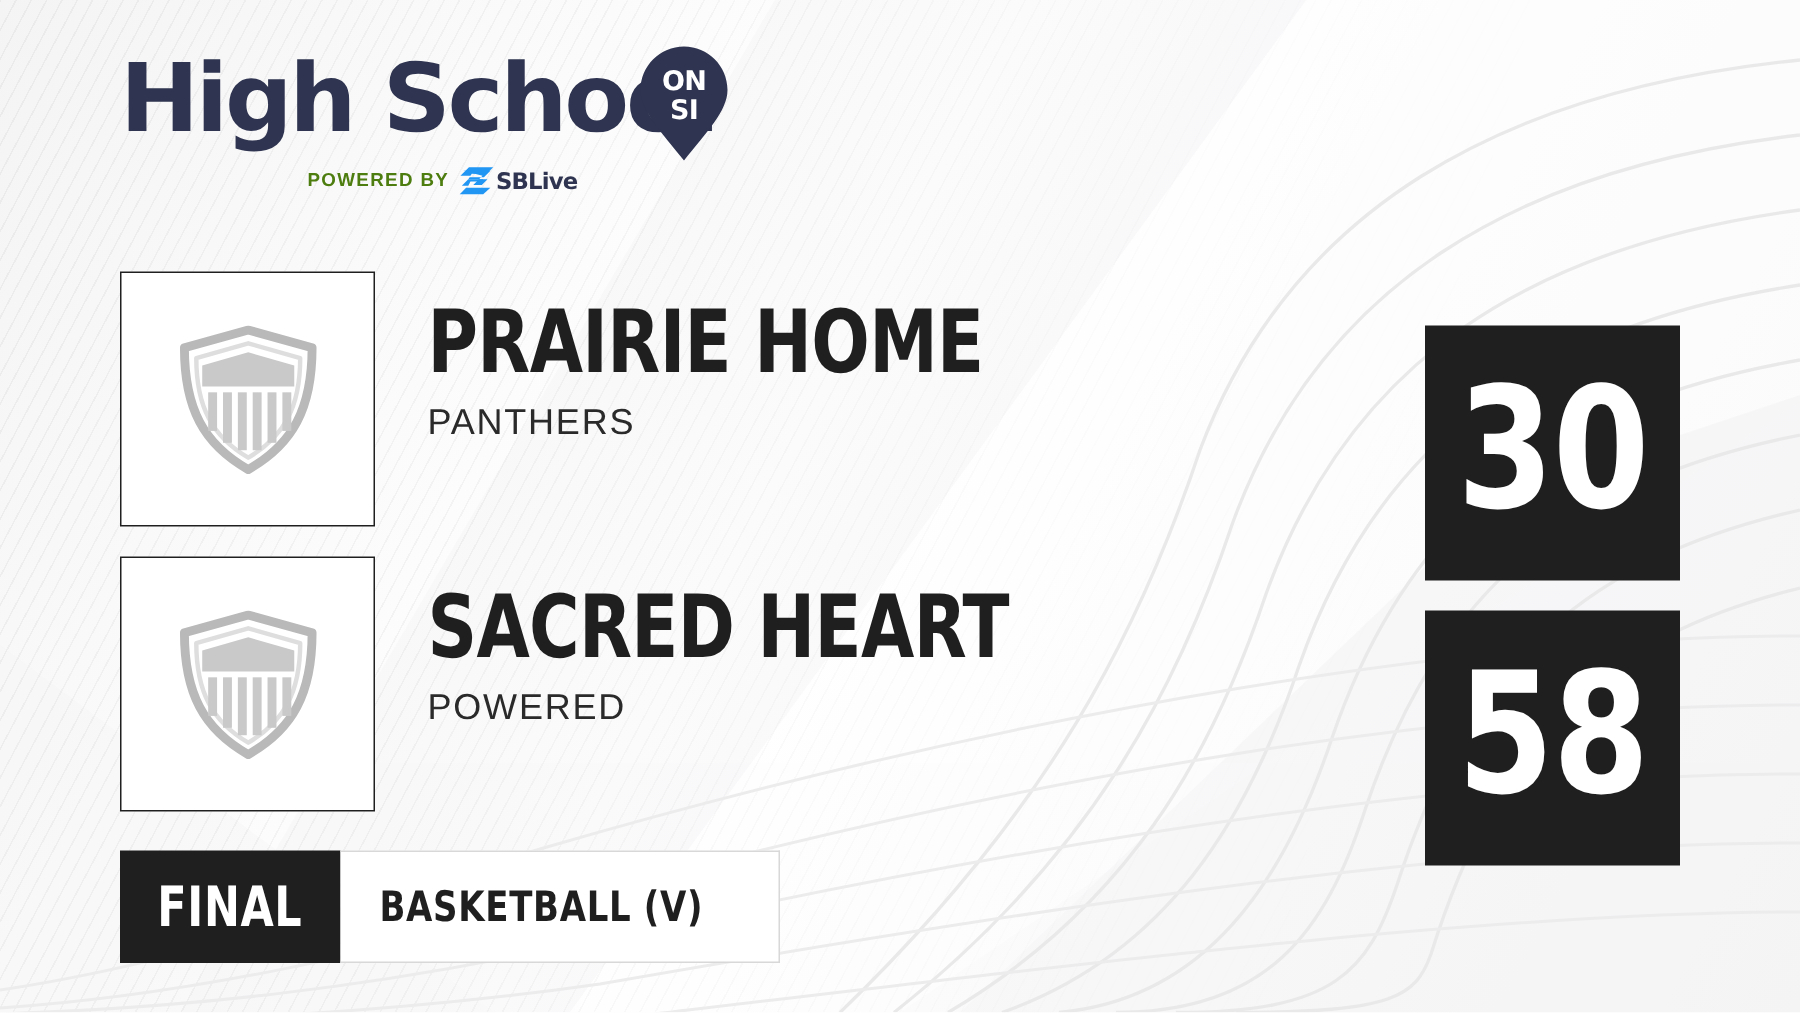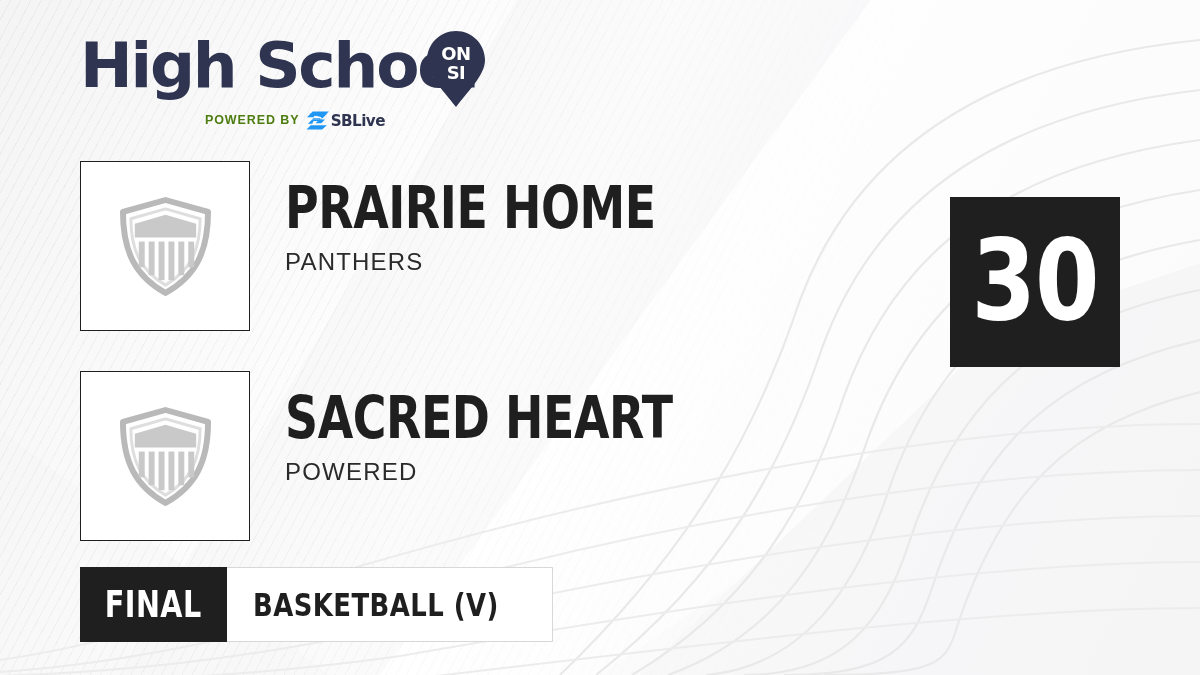--- a/index.html
+++ b/index.html
@@ -47,21 +47,21 @@
     display:flex; align-items:center; gap:7px; height:20px;
   }
   .powered-label{
     font-size:12.5px; font-weight:bold; letter-spacing:.9px; color:#4d7c0f;
     font-family:"Liberation Sans", sans-serif;
   }
   .sblive-mark{ height:19px; display:block; }
 
   
   .team-row{ position:absolute; left:0; right:0; height:170px; }
-  #team-row-0{ top:161px; }
+  #team-row-0{ top:181px; }
   #team-row-1{ top:371px; }
 
   .team-logo-box{
     position:absolute; left:80px; top:0; width:170px; height:170px;
     background:#ffffff; border:1.6px solid #1f1f1f;
     display:flex; align-items:center; justify-content:center;
   }
   .shield-svg{ width:95px; height:99px; display:block; }
 
   .team-text{ position:absolute; left:285px; top:18px; width:640px; }
@@ -108,21 +108,21 @@
     font-family:"DejaVu Sans Condensed","Liberation Sans Narrow","Liberation Sans", sans-serif;
     font-weight:bold; font-size:37px; letter-spacing:.5px;
   }
   .status-state span{ transform:scaleX(.86); transform-origin:center; display:block; }
   .status-sport{
     background:#ffffff; color:#1f1f1f;
     border:1.4px solid #d8d8d8; border-left:none;
     padding:0 26px;
     display:flex; align-items:center; justify-content:flex-start;
     font-family:"DejaVu Sans Condensed","Liberation Sans Narrow","Liberation Sans", sans-serif;
-    font-weight:bold; font-size:32px; letter-spacing:.5px;
+    font-weight:bold; font-size:28px; letter-spacing:.5px;
   }
   .status-sport span{ transform:scaleX(.9); transform-origin:left center; display:block; white-space:nowrap; }
 </style>
 </head>
 <body>
 
 <div id="bg-stage">
   <div class="bg-layer bg-wash"></div>
 
   <svg class="bg-layer bg-facets" viewBox="0 0 1200 675" preserveAspectRatio="none">
@@ -214,20 +214,23 @@
         <rect x="51" y="45" width="6" height="39"></rect>
         <rect x="61" y="45" width="6" height="34"></rect>
         <rect x="71" y="45" width="6" height="26"></rect>
       </g>
     </svg>
   </div>
   <div class="team-text">
     <div class="team-name">SACRED HEART</div>
     <div class="team-mascot">POWERED</div>
   </div>
+  <div class="score-box">
+    <div class="score-value">58</div>
+  </div>
 </div>
 
 <div id="status-bar">
   <div class="status-state">
     <span>FINAL</span>
   </div>
   <div class="status-sport">
     <span>BASKETBALL (V)</span>
   </div>
 </div>

